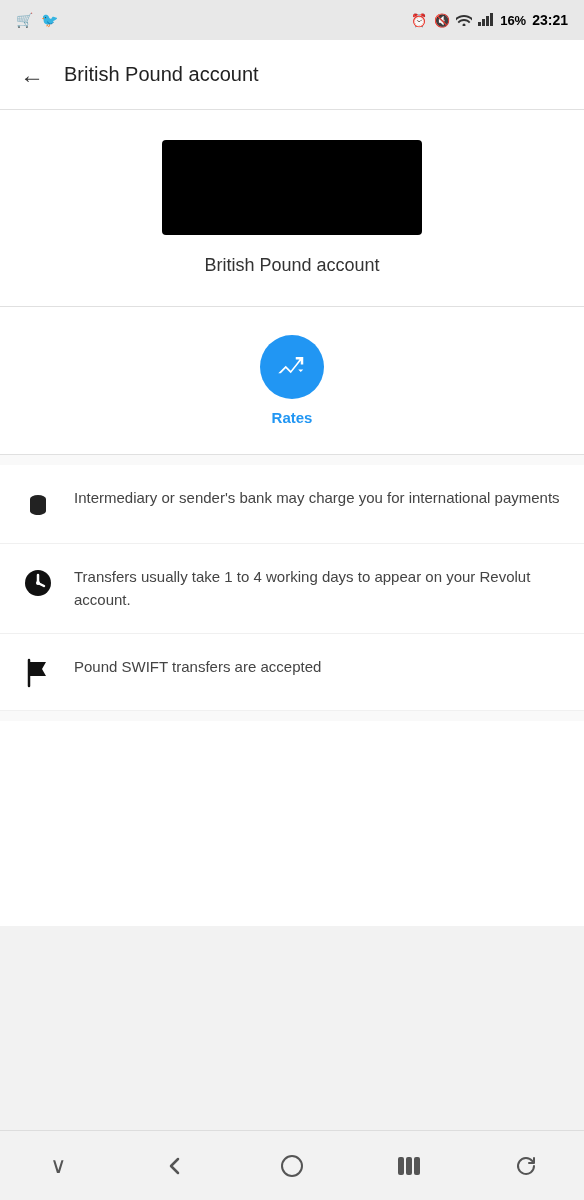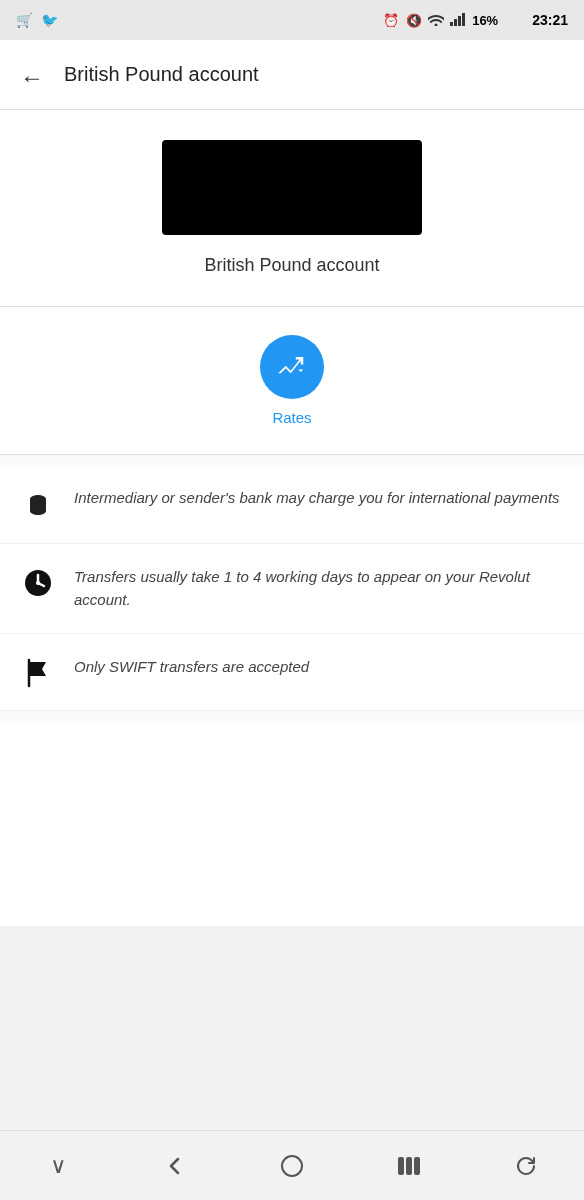--- a/index.html
+++ b/index.html
@@ -34,21 +34,20 @@
       gap: 6px;
       font-size: 13px;
       font-weight: 600;
     }
     .status-icon {
       font-size: 14px;
     }
     .status-time {
       font-size: 14px;
       font-weight: 700;
-      margin-left: 28px;
     }
 
     
     .header {
       background: #ffffff;
       height: 70px;
       display: flex;
       align-items: center;
       padding: 0 20px;
       gap: 20px;
@@ -124,38 +123,37 @@
       justify-content: center;
     }
     .action-circle svg {
       width: 30px;
       height: 30px;
       fill: white;
     }
     .action-label {
       font-size: 15px;
       color: #2196F3;
-      font-weight: 400;
+      font-weight: 700;
     }
 
     
     .info-section {
       background: #f9f9f9;
       padding: 10px 0;
       margin-top: 0;
     }
 
     .info-item {
       background: #ffffff;
       display: flex;
       align-items: flex-start;
       padding: 22px 20px;
       gap: 18px;
       border-bottom: 1px solid #f0f0f0;
-      font-style: italic;
     }
     .info-icon {
       font-size: 26px;
       min-width: 36px;
       display: flex;
       align-items: center;
       justify-content: center;
       color: #222;
       margin-top: 2px;
     }
@@ -284,21 +282,21 @@
     </div>
 
     <div class="info-item">
       <span class="info-icon">
 
         <svg width="28" height="30" viewBox="0 0 28 30" fill="none" xmlns="http://www.w3.org/2000/svg">
           <line x1="5" y1="2" x2="5" y2="28" stroke="#111" stroke-width="2.5" stroke-linecap="round"></line>
           <path d="M5 4 L22 4 L18 11 L22 18 L5 18 Z" fill="#111"></path>
         </svg>
       </span>
-      <span class="info-text">Only SWIFT transfers are accepted</span>
+      <span class="info-text">Pound SWIFT transfers are accepted</span>
     </div>
 
   </div>
 
 </div>
 
 <div class="spacer"></div>
 
 <div class="bottom-nav">
   <div class="nav-btn">∨</div>

